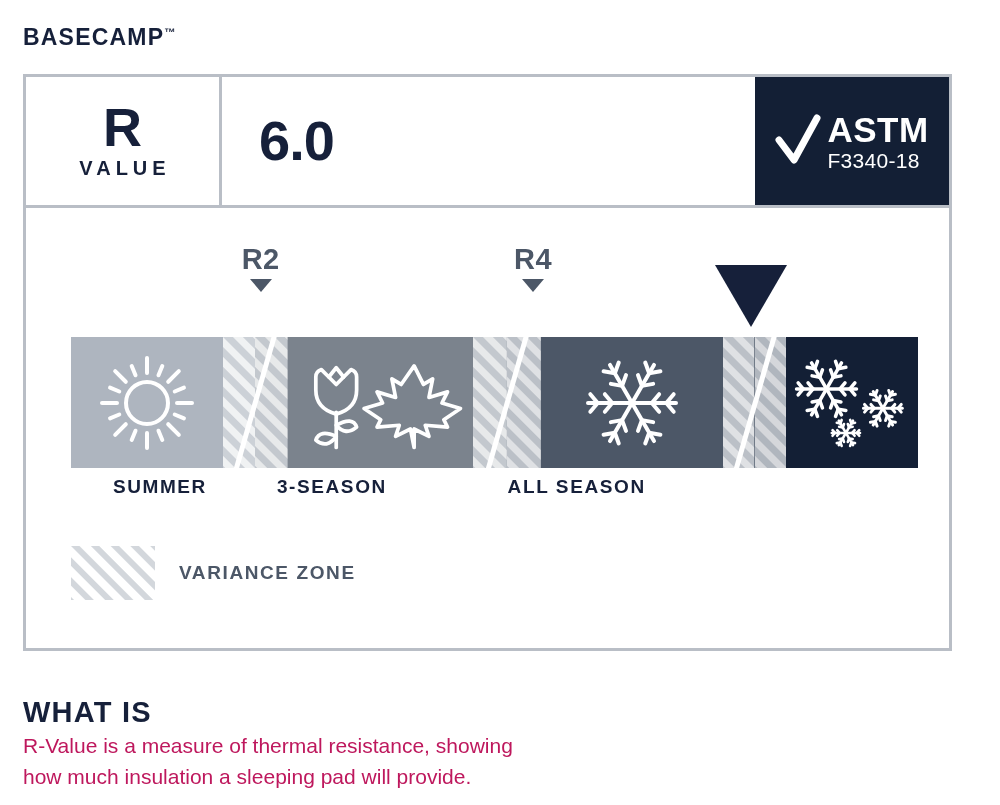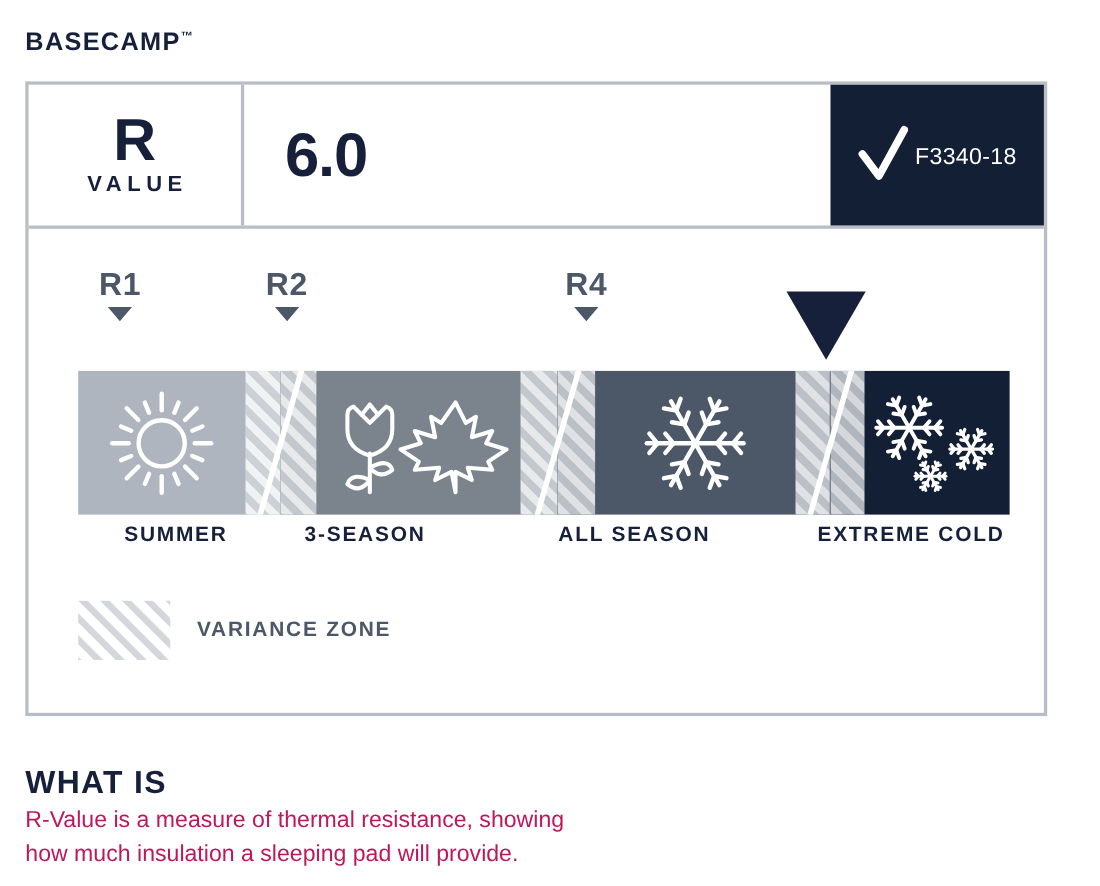--- a/index.html
+++ b/index.html
@@ -298,32 +298,29 @@
 
     <div class="value-box">
       <div class="value-number">6.0</div>
     </div>
 
     <div class="astm-box">
       <svg class="astm-check" width="46" height="56" viewBox="0 0 46 56">
         <path d="M4 27 L19 47 L42 5" fill="none" stroke="#ffffff" stroke-width="7" stroke-linecap="round" stroke-linejoin="round"></path>
       </svg>
       <div class="astm-text">
+        <div class="astm-name">ASTM</div>
         <div class="astm-spec">F3340-18</div>
       </div>
     </div>
   </div>
 
   <div class="scale-area">
 
     <div class="markers" id="markers">
-        <div class="marker" style="left: 83.115px; top: 37px;">
-          <div class="marker-label">R1</div>
-          <div class="marker-tri"></div>
-        </div>
         <div class="marker" style="left: 234.728px; top: 37px;">
           <div class="marker-label">R2</div>
           <div class="marker-tri"></div>
         </div>
         <div class="marker" style="left: 507px; top: 37px;">
           <div class="marker-label">R4</div>
           <div class="marker-tri"></div>
         </div>
         <div class="pointer" style="left: 725.141px; top: 57px;"></div>
       </div>
@@ -546,21 +543,20 @@
               <line x1="74.24000000000001" y1="79.19200296077021" x2="78.3368002525308" y2="78.46962654167578"></line>
             </g>
           </svg>
         </div>
       </div>
 
     <div class="captions" id="captions">
         <div class="caption" style="left: 133.935px;">SUMMER</div>
         <div class="caption" style="left: 305.876px;">3-SEASON</div>
         <div class="caption" style="left: 550.659px;">ALL SEASON</div>
-        <div class="caption" style="left: 802.218px;">EXTREME COLD</div>
       </div>
 
     <div class="legend">
       <svg class="legend-swatch" viewBox="0 0 84 54" preserveAspectRatio="none">
         <rect x="0" y="0" width="84" height="54" fill="url(#hatch-legend)"></rect>
       </svg>
       <div class="legend-label">VARIANCE ZONE</div>
     </div>
   </div>
 </div>

